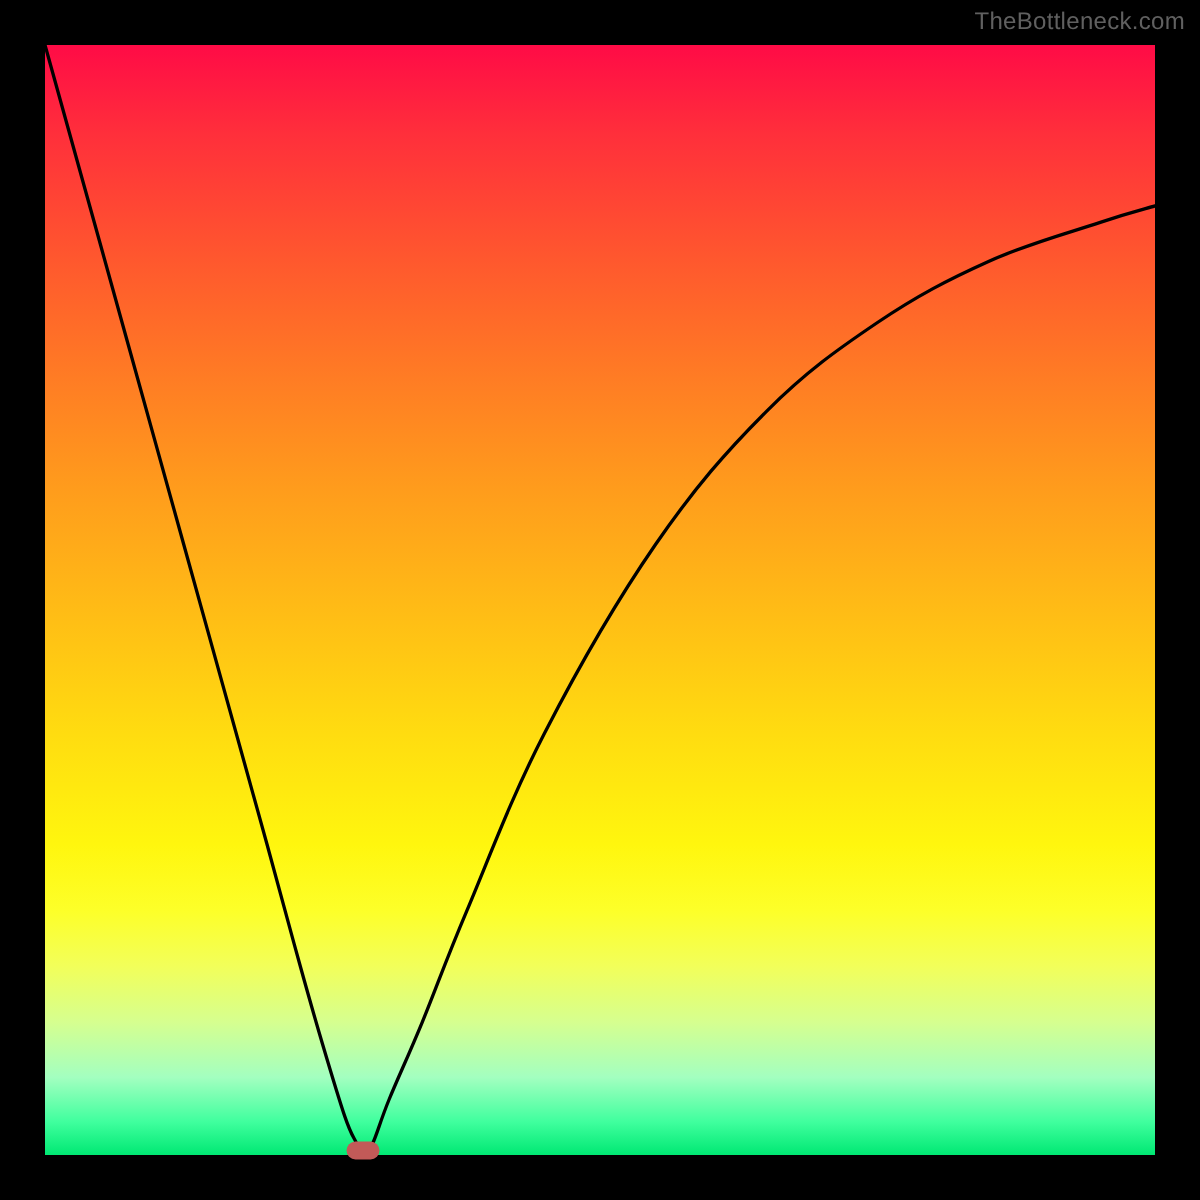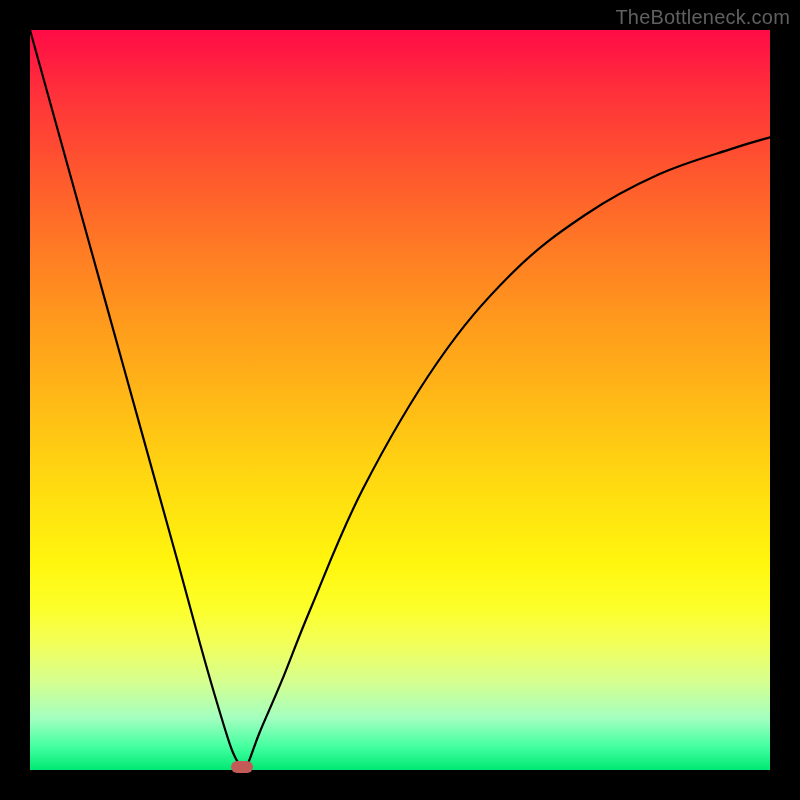--- a/index.html
+++ b/index.html
@@ -8,21 +8,21 @@
     position: relative;
     width: 800px;
     height: 800px;
     background: #000;
   }
   .watermark {
     position: absolute;
     top: 6px;
     right: 10px;
     font-family: Arial, Helvetica, sans-serif;
-    font-size: 20px;
+    font-size: 16px;
     color: #606060;
     font-weight: 500;
     letter-spacing: 0.2px;
     z-index: 5;
   }
   .plot-area {
     position: absolute;
     left: 30px;
     top: 30px;
     width: 740px;

